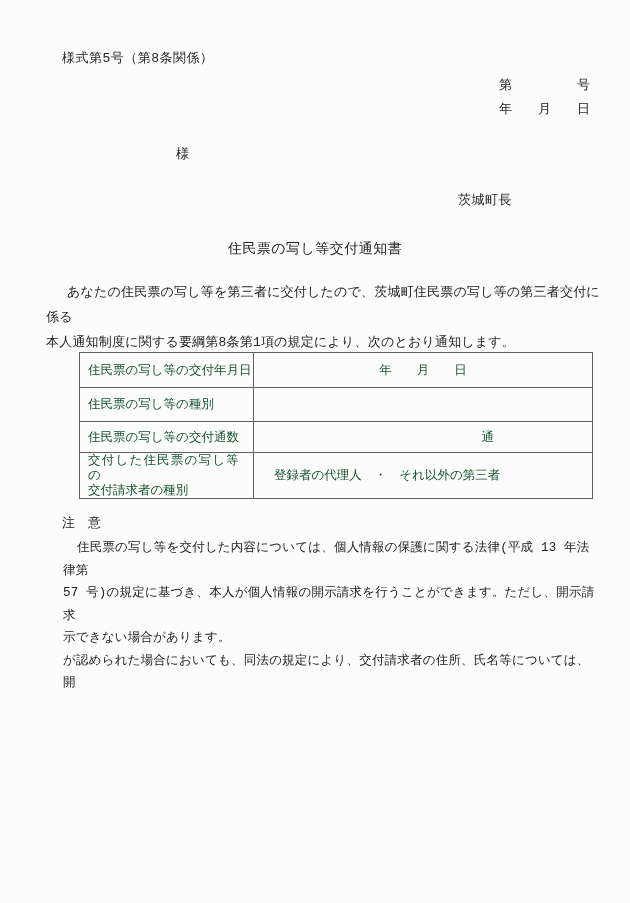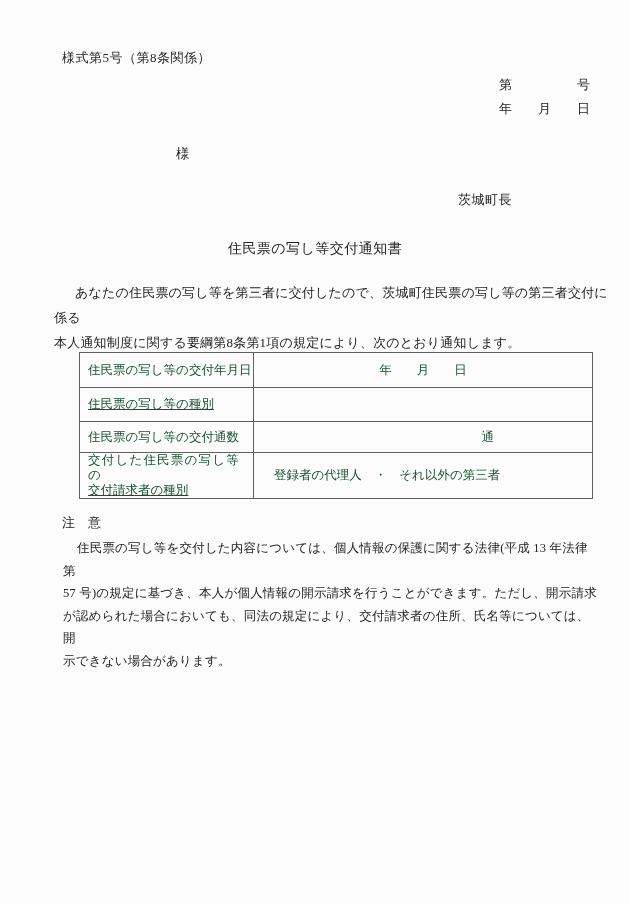--- a/index.html
+++ b/index.html
@@ -6,65 +6,65 @@
   html, body { background: #ffffff; }
   .page {
     position: relative;
     width: 630px;
     height: 903px;
     background: #fcfcfc;
     font-family: "Liberation Serif", "DejaVu Serif", serif;
     color: #232323;
     overflow: hidden;
   }
-  .abs { position: absolute; }
+  .abs { position: absolute; font-family: Liberation Mono, monospace; }
 
   .form-number { left: 62px; top: 49px; font-size: 13px; letter-spacing: 0.5px; }
 
   .right-block { right: 40px; text-align: right; font-size: 13px; }
   .doc-number-line { top: 76px; }
   .date-line { top: 100px; }
 
   .addressee { left: 176px; top: 145px; font-size: 13.5px; }
   .sender { left: 458px; top: 191px; font-size: 13px; letter-spacing: 0.5px; }
 
   .doc-title {
     left: 0; top: 240px; width: 100%;
     text-align: center; font-size: 14px; letter-spacing: 0.5px;
   }
 
   .body-par {
-    left: 54px; top: 280px; width: 554px;
+    left: 46px; top: 280px; width: 554px;
     font-size: 13px; line-height: 25px;
   }
   .body-par .line1 { text-indent: 21px; letter-spacing: 0.2px; }
   .body-par .line2 { letter-spacing: 0.2px; }
 
   table.notify-table {
     position: absolute; left: 79px; top: 352px;
     width: 513px; border-collapse: collapse; table-layout: fixed;
     font-size: 12.5px; color: #14532d;
   }
   .notify-table td {
     border: 1px solid #606060;
     vertical-align: middle;
     padding: 0;
   }
   .notify-table td.c1 { width: 174px; padding-left: 8px; }
   .notify-table td.c2 { width: 339px; }
   .notify-table tr.r1 td { height: 35px; }
-  .notify-table tr.r2 td { height: 34px; text-decoration: underline; }
+  .notify-table tr.r2 td { height: 34px; }
   .notify-table tr.r3 td { height: 31px; }
   .notify-table tr.r4 td { height: 34px; }
   .val-center { text-align: center; }
   .val-right  { text-align: right; padding-right: 98px !important; }
   .val-left   { padding-left: 20px !important; }
   .label-2l { line-height: 15px; padding-top: 1px; }
   .label-2l .l1 { letter-spacing: 1.2px; display: block; }
-  .label-2l .l2 { display: block; text-decoration: underline; }
+  .label-2l .l2 { display: block; }
 
   .note-heading { left: 62px; top: 514px; font-size: 13px; }
   .note-par {
     left: 63px; top: 537px; width: 536px;
     font-size: 12.5px; line-height: 22.5px; letter-spacing: 0.2px;
   }
   .note-par .nline1 { text-indent: 14px; }
 </style>
 </head>
 <body>
@@ -110,17 +110,17 @@
       <td class="c2 val-left">登録者の代理人　・　それ以外の第三者</td>
     </tr>
   </tbody>
     </table>
 
   <div class="abs note-heading">注　意</div>
 
   <div class="abs note-par">
     <div class="nline1">住民票の写し等を交付した内容については、個人情報の保護に関する法律(平成 13 年法律第</div>
     <div>57 号)の規定に基づき、本人が個人情報の開示請求を行うことができます。ただし、開示請求</div>
+    <div>示できない場合があります。</div>
     <div>が認められた場合においても、同法の規定により、交付請求者の住所、氏名等については、開</div>
-    <div>示できない場合があります。</div>
   </div>
 
 </div>
 
 </body></html>

